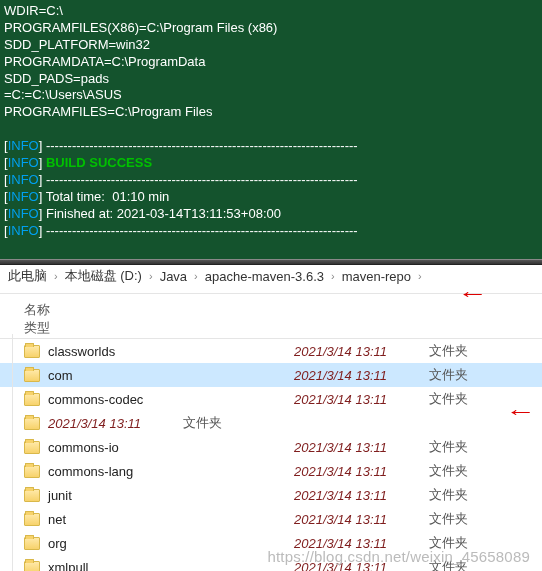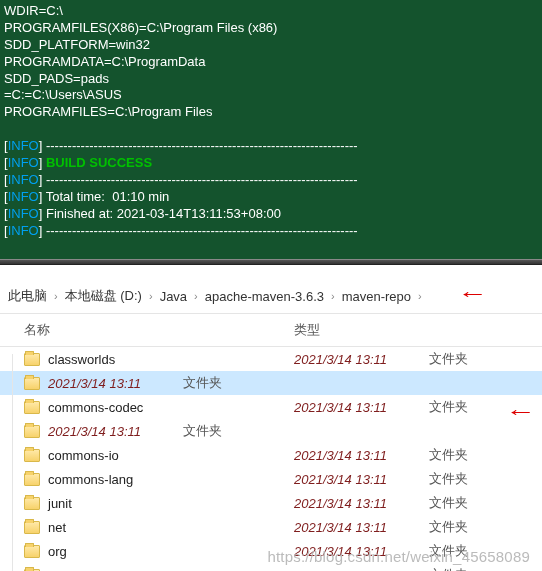--- a/index.html
+++ b/index.html
@@ -4,25 +4,25 @@
 <style>
 * { margin: 0; padding: 0; box-sizing: border-box; font-family: "Consolas", "Microsoft YaHei", sans-serif; }
 body { width: 542px; height: 571px; background: #fff; position: relative; overflow: hidden; }
 .terminal { background: #14532d; color: #fff; font-family: Consolas, monospace; font-size: 13px; padding: 3px 4px; line-height: 1.3; white-space: pre; }
 .term-line { display: block; }
 .info-tag .br { color: #fff; }
 .info-tag .w { color: #00a0f0; }
 .green { color: #00c000; font-weight: bold; }
 .white { color: #fff; }
 .divider-bar { height: 6px; background: linear-gradient(#555,#333); border-top: 1px solid #888; border-bottom: 1px solid #222; }
-.breadcrumb { display: flex; align-items: center; font-size: 13px; padding: 22px 4px 8px 4px; border-bottom: 1px solid #e5e5e5; color: #333; font-family: "Microsoft YaHei", sans-serif; }
+.breadcrumb { display: flex; align-items: center; font-size: 13px; padding: 2px 4px 8px 4px; border-bottom: 1px solid #e5e5e5; color: #333; font-family: "Microsoft YaHei", sans-serif; }
 .breadcrumb .seg { padding: 0 4px; }
 .breadcrumb .chev { color: #888; font-size: 11px; padding: 0 3px; }
 .list-area { font-family: "Microsoft YaHei", sans-serif; font-size: 13px; position: relative; }
-.list-header { display: flex; padding: 7px 0 7px 24px; color: #555; border-bottom: 1px solid #e5e5e5; }
+.list-header { display: flex; padding: 7px 0 1px 24px; color: #555; border-bottom: 1px solid #e5e5e5; flex-direction: column; }
 .col-name { width: 270px; }
 .col-date { width: 135px; }
 .col-type { width: 90px; }
 .row { display: flex; align-items: center; padding: 3px 12px 3px 24px; }
 .row.sel { background: #cce8ff; }
 .row .folder-ico { width: 16px; height: 13px; background: linear-gradient(#ffe9a8,#f7d26b); border: 1px solid #d9b84a; border-radius: 1px; margin-right: 8px; position: relative; }
 .row .folder-ico::before { content: ""; position: absolute; top: -3px; left: 0; width: 7px; height: 3px; background: #f7d26b; border: 1px solid #d9b84a; border-bottom: none; border-radius: 1px 1px 0 0; }
 .row .nm { width: 246px; color: #222; }
 .row .dt { width: 135px; color: #7f1d1d; font-style: italic; }
 .row .tp { width: 90px; color: #555; }
@@ -59,20 +59,21 @@
   </div>
   <div id="rows">
       <div class="row">
         <span class="folder-ico"></span>
         <span class="nm">classworlds</span>
         <span class="dt">2021/3/14 13:11</span>
         <span class="tp">文件夹</span>
       </div>
       <div class="row sel">
         <span class="folder-ico"></span>
+        <span class="nm">com</span>
         <span class="dt">2021/3/14 13:11</span>
         <span class="tp">文件夹</span>
       </div>
       <div class="row">
         <span class="folder-ico"></span>
         <span class="nm">commons-codec</span>
         <span class="dt">2021/3/14 13:11</span>
         <span class="tp">文件夹</span>
       </div>
       <div class="row">

